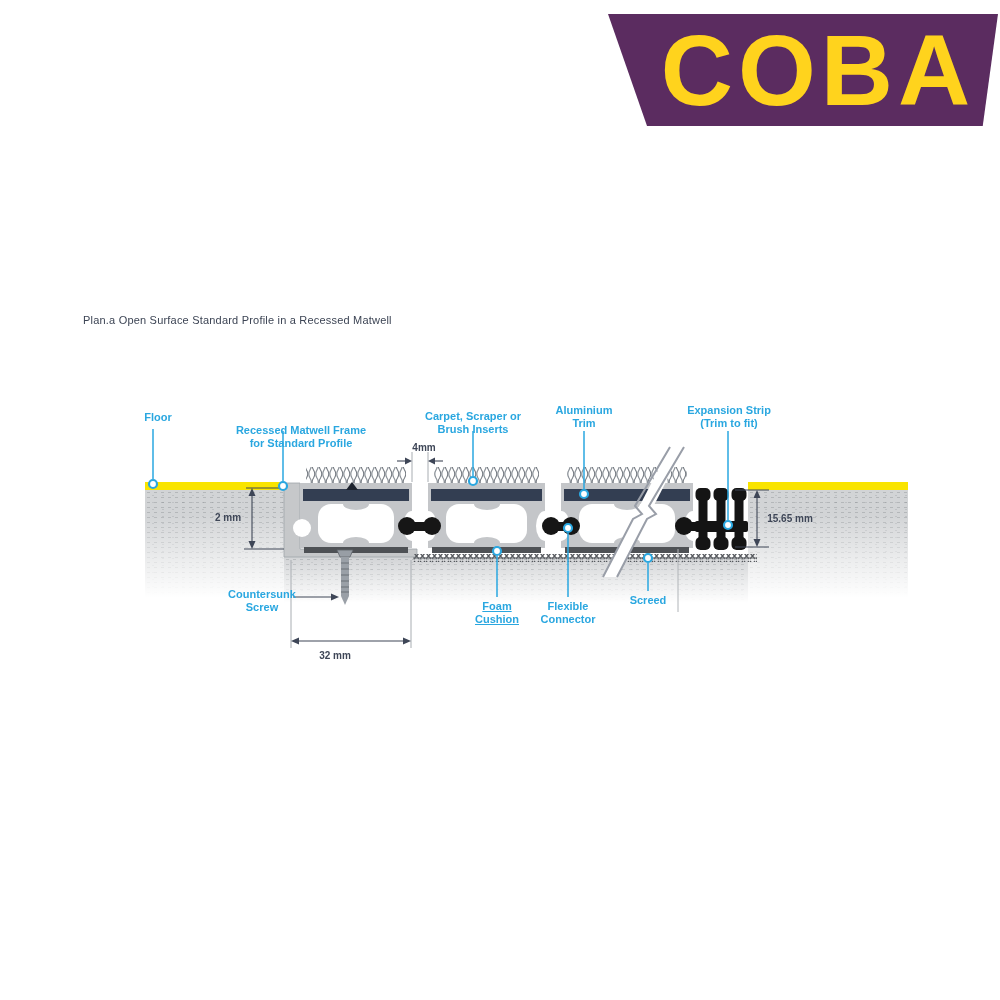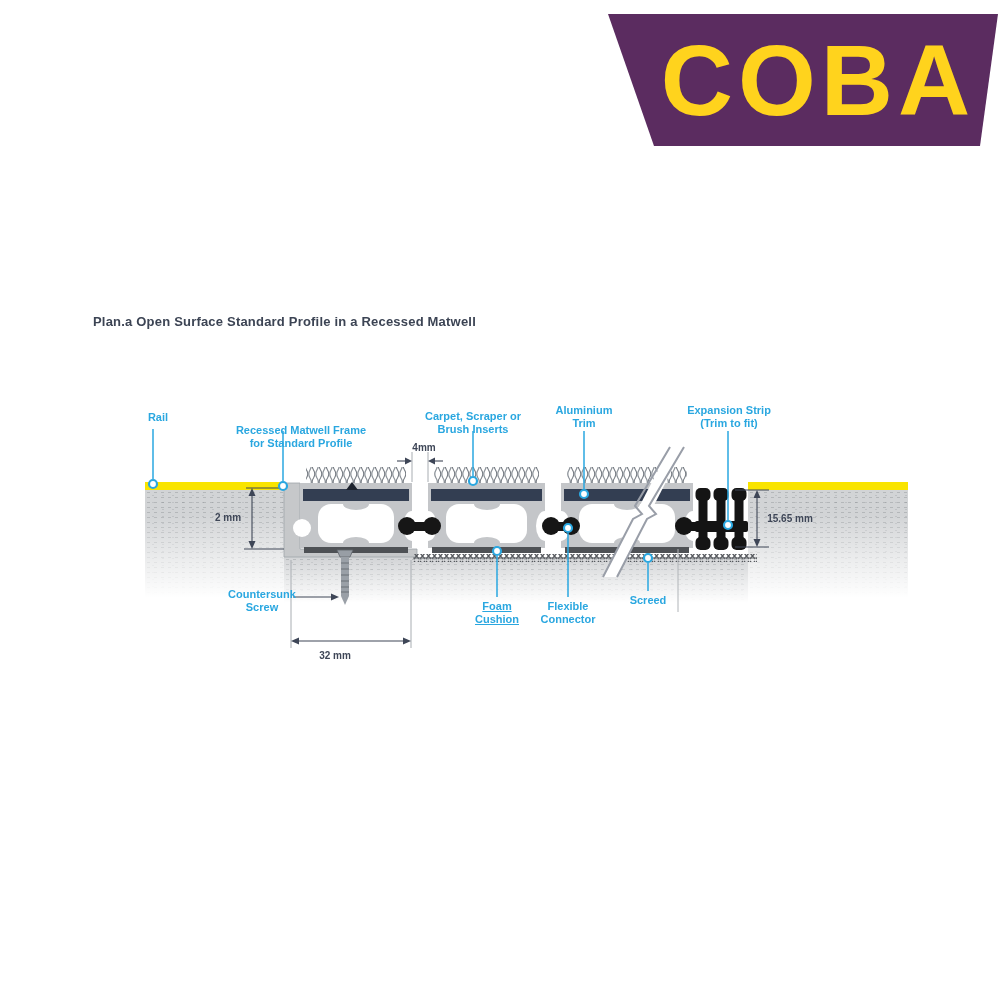--- a/index.html
+++ b/index.html
@@ -1,26 +1,26 @@
 <!DOCTYPE html>
 <html><head>
 <meta charset="utf-8">
 <style>
   html,body{margin:0;padding:0;}
   body{width:1000px;height:1000px;position:relative;background:#fff;overflow:hidden;
        font-family:"Liberation Sans","DejaVu Sans",sans-serif;}
   .abs{position:absolute;}
   
-  .logo{left:608px;top:14px;width:392px;height:132px;background:#5b2c60;
+  .logo{left:608px;top:14px;width:392px;height:112px;background:#5b2c60;
         clip-path:polygon(0 0,390px 0,372px 132px,46px 132px);
         display:flex;align-items:center;justify-content:center;}
   .logo span{color:#ffd31d;font-weight:bold;font-size:100px;letter-spacing:5px;
              padding-left:28px;line-height:132px;}
   
-  .title{left:93px;top:314px;font-size:13px;font-weight:bold;color:#3c4454;letter-spacing:.2px;}
+  .title{left:83px;top:314px;font-size:11px;font-weight:normal;color:#3c4454;letter-spacing:.2px;}
   
   .conc{background-color:#d2d4d6;
     background-image:
       radial-gradient(rgba(90,95,100,.25) 1px, transparent 1.3px),
       radial-gradient(rgba(90,95,100,.16) 1px, transparent 1.3px);
     background-size:7px 5px,10px 7px;background-position:0 0,3px 2px;}
   .conc::after{content:"";position:absolute;inset:0;
     background:linear-gradient(180deg,rgba(255,255,255,0) 22%,rgba(255,255,255,.55) 60%,#fff 96%);}
   .conc-b::after{background:linear-gradient(180deg,rgba(255,255,255,0) 0%,rgba(255,255,255,.6) 55%,#fff 95%);}
   .yellow{background:#f9e400;height:8px;top:482px;}
@@ -200,21 +200,21 @@
       <circle cx="473" cy="481" r="4"></circle>
     <circle cx="584" cy="494" r="4"></circle>
       <circle cx="728" cy="525" r="4"></circle>
       <circle cx="497" cy="551" r="4"></circle>
     <circle cx="568" cy="528" r="4"></circle>
       <circle cx="648" cy="558" r="4"></circle>
   </g>
 </svg>
 
 <div class="abs lbl" style="left:158px;top:411px;">
-  <span>Rail</span>
+  <span>Floor</span>
 </div>
 <div class="abs lbl" style="left:301px;top:404px;margin-top:20px;">
   <span>Recessed Matwell Frame</span>
   <span>for Standard Profile</span>
 </div>
 <div class="abs lbl" style="left:473px;top:404px;margin-top:6px;">
   <span>Carpet, Scraper or</span>
   <span>Brush Inserts</span>
 </div>
 <div class="abs lbl" style="left:584px;top:404px;">

